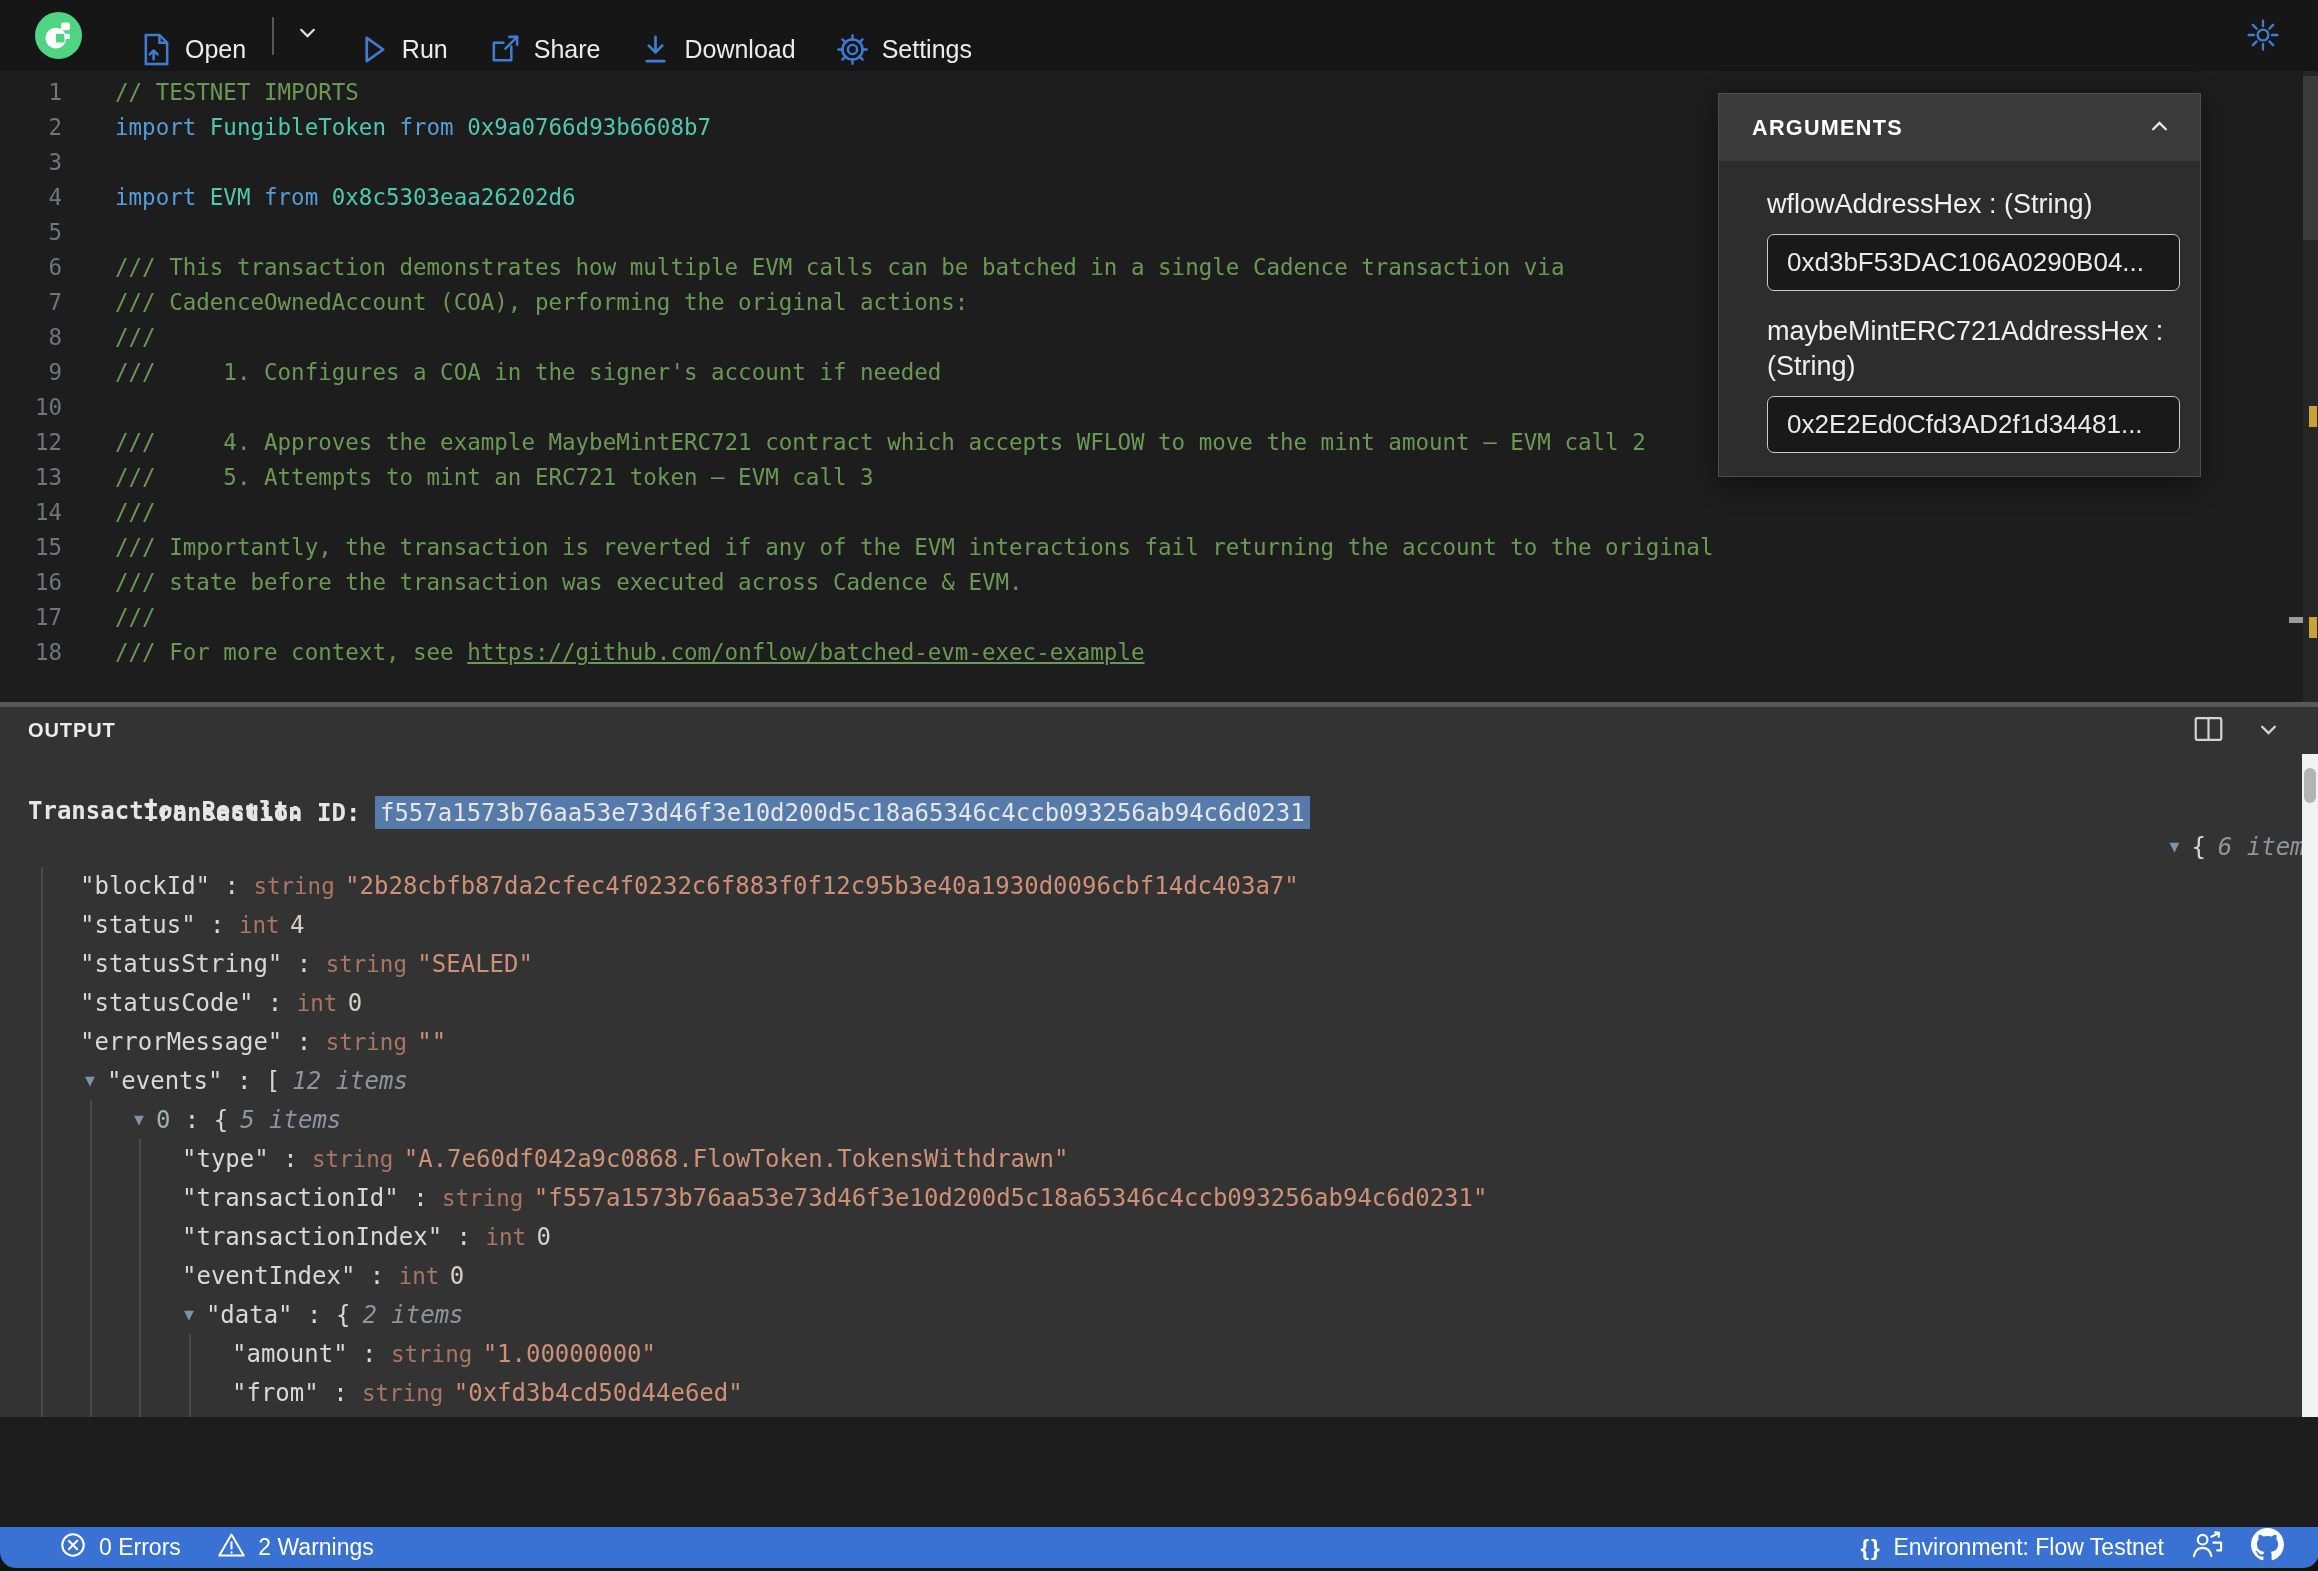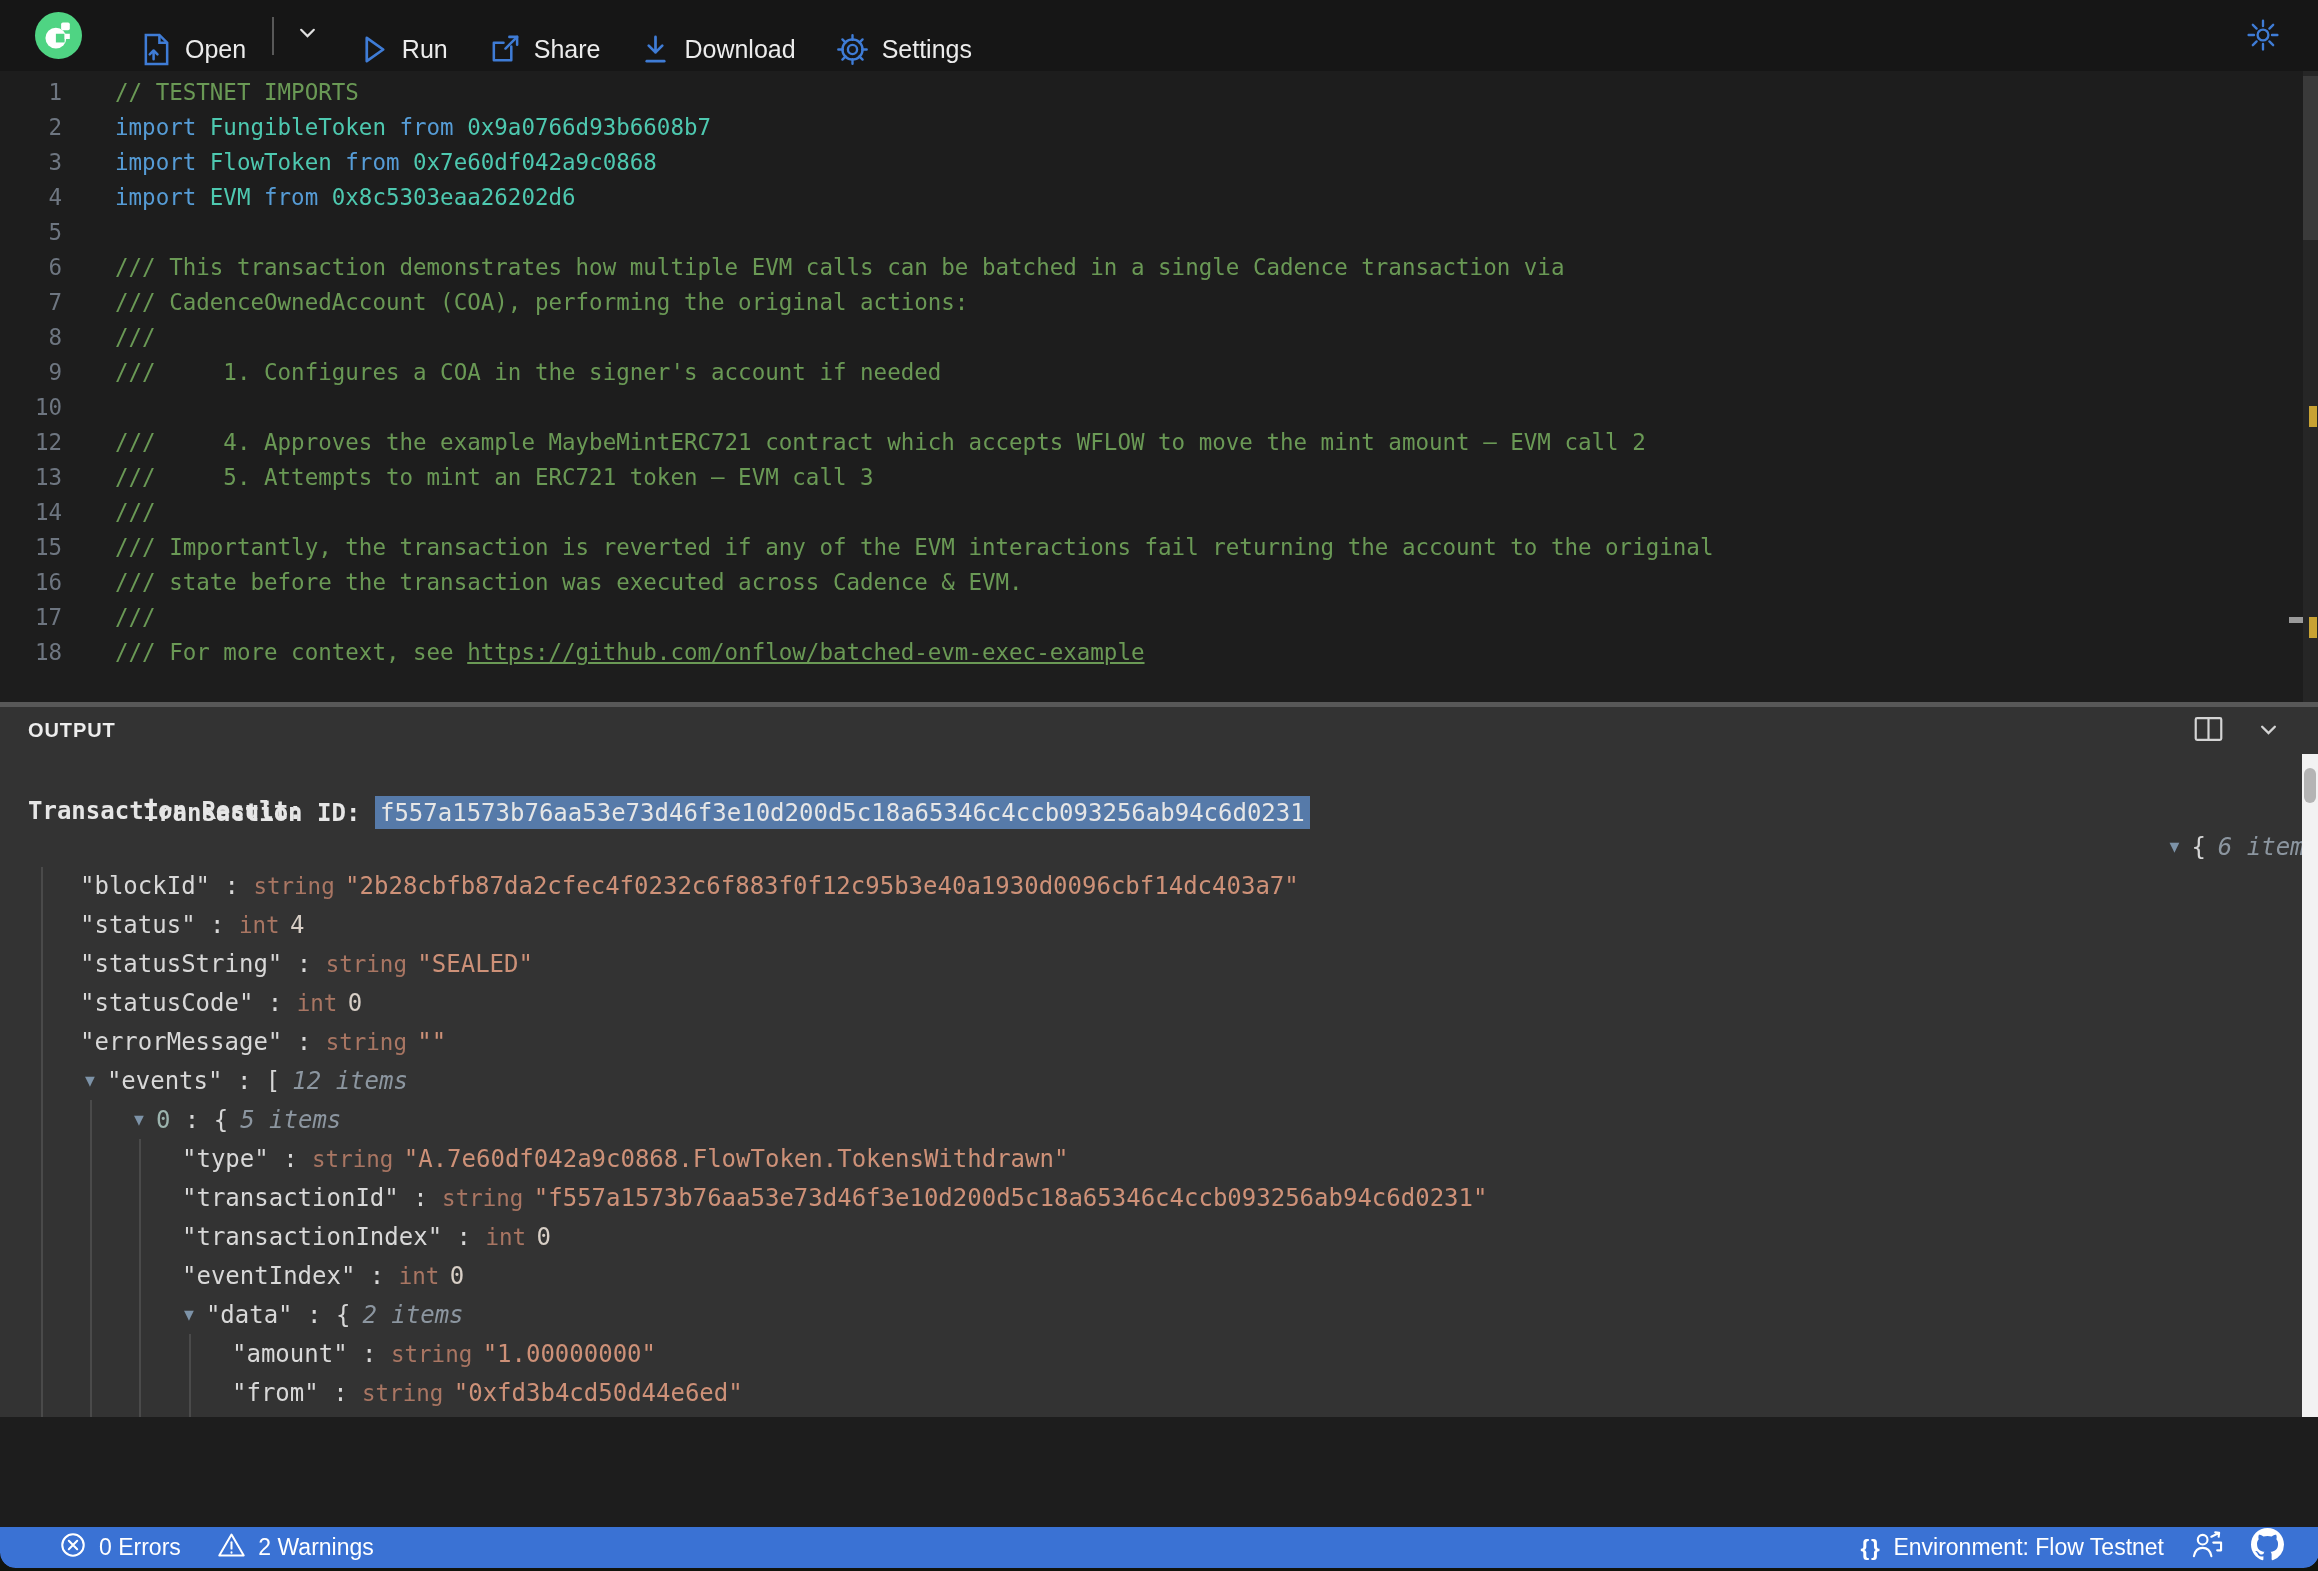--- a/index.html
+++ b/index.html
@@ -159,21 +159,21 @@
         <circle cx="20" cy="20" r="6"></circle>
         <path d="M20 4v6M20 30v6M4 20h6M30 20h6M8.7 8.7l4.2 4.2M27.1 27.1l4.2 4.2M31.3 8.7l-4.2 4.2M12.9 27.1l-4.2 4.2"></path>
       </svg>
     </span>
   </div>
 
   <div class="editor">
     <div>
         <div class="cl"><span class="ln">1</span><span class="code"><span class="tk-c">// TESTNET IMPORTS</span></span></div>
         <div class="cl"><span class="ln">2</span><span class="code"><span class="tk-k">import</span><span class="tk-p"> </span><span class="tk-t">FungibleToken</span><span class="tk-p"> </span><span class="tk-k">from</span><span class="tk-p"> </span><span class="tk-t">0x9a0766d93b6608b7</span></span></div>
-        <div class="cl"><span class="ln">3</span><span class="code"><span class="tk-k">import</span><span class="tk-p"> </span><span class="tk-t">FlowToken</span><span class="tk-p"> </span><span class="tk-k">from</span><span class="tk-p"> </span><span class="tk-t">0x7e60df042a9c0868</span></span></div>
+        <div class="cl"><span class="ln">3</span></div>
         <div class="cl"><span class="ln">4</span><span class="code"><span class="tk-k">import</span><span class="tk-p"> </span><span class="tk-t">EVM</span><span class="tk-p"> </span><span class="tk-k">from</span><span class="tk-p"> </span><span class="tk-t">0x8c5303eaa26202d6</span></span></div>
         <div class="cl"><span class="ln">5</span><span class="code"></span></div>
         <div class="cl"><span class="ln">6</span><span class="code"><span class="tk-c">/// This transaction demonstrates how multiple EVM calls can be batched in a single Cadence transaction via</span></span></div>
         <div class="cl"><span class="ln">7</span><span class="code"><span class="tk-c">/// CadenceOwnedAccount (COA), performing the original actions:</span></span></div>
         <div class="cl"><span class="ln">8</span><span class="code"><span class="tk-c">///</span></span></div>
         <div class="cl"><span class="ln">9</span><span class="code"><span class="tk-c">///     1. Configures a COA in the signer's account if needed</span></span></div>
         <div class="cl"><span class="ln">10</span></div>
         <div class="cl"><span class="ln">12</span><span class="code"><span class="tk-c">///     4. Approves the example MaybeMintERC721 contract which accepts WFLOW to move the mint amount – EVM call 2</span></span></div>
         <div class="cl"><span class="ln">13</span><span class="code"><span class="tk-c">///     5. Attempts to mint an ERC721 token – EVM call 3</span></span></div>
         <div class="cl"><span class="ln">14</span><span class="code"><span class="tk-c">///</span></span></div>
@@ -183,20 +183,36 @@
         <div class="cl"><span class="ln">18</span><span class="code"><span class="tk-c">/// For more context, see </span><span class="tk-lnk">https://github.com/onflow/batched-evm-exec-example</span></span></div>
       </div>
   </div>
   <div class="ruler">
     <div class="ruler-thumb"></div>
     <div class="warn-mark" style="top:335px"></div>
     <div class="warn-mark" style="top:546px"></div>
   </div>
   <div class="sel-dash" style="top:617px"></div>
 
+  <div class="args">
+    <div class="args-header">
+      <span class="args-title">ARGUMENTS</span>
+      <span>
+        <svg width="29" height="29" viewBox="0 0 32 32" fill="none" stroke="#e8e8e8" stroke-width="2.6" stroke-linecap="round">
+          <path d="M9 19l7-7 7 7"></path>
+        </svg>
+      </span>
+    </div>
+    <div class="args-body">
+      <div class="arg-label">wflowAddressHex : (String)</div>
+      <input class="arg-input" readonly="" value="0xd3bF53DAC106A0290B04..." style="">
+      <div class="arg-label">maybeMintERC721AddressHex : (String)</div>
+      <input class="arg-input" readonly="" value="0x2E2Ed0Cfd3AD2f1d34481..." style="">
+    </div>
+  </div>
 
   <div class="splitter"></div>
 
   <div class="output">
     <div class="out-header">
       <span class="out-title">OUTPUT</span>
       <span class="out-header-icons">
         <span>
           <svg width="31" height="28" viewBox="0 0 34 30" fill="none" stroke="#d4d4d4" stroke-width="2.4">
             <rect x="3" y="3" width="28" height="24" rx="1.5"></rect>

